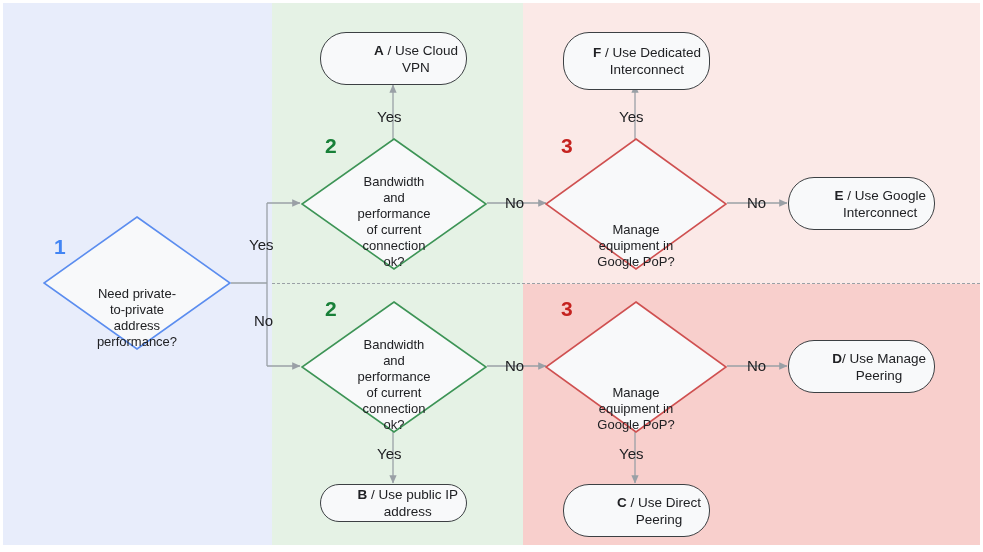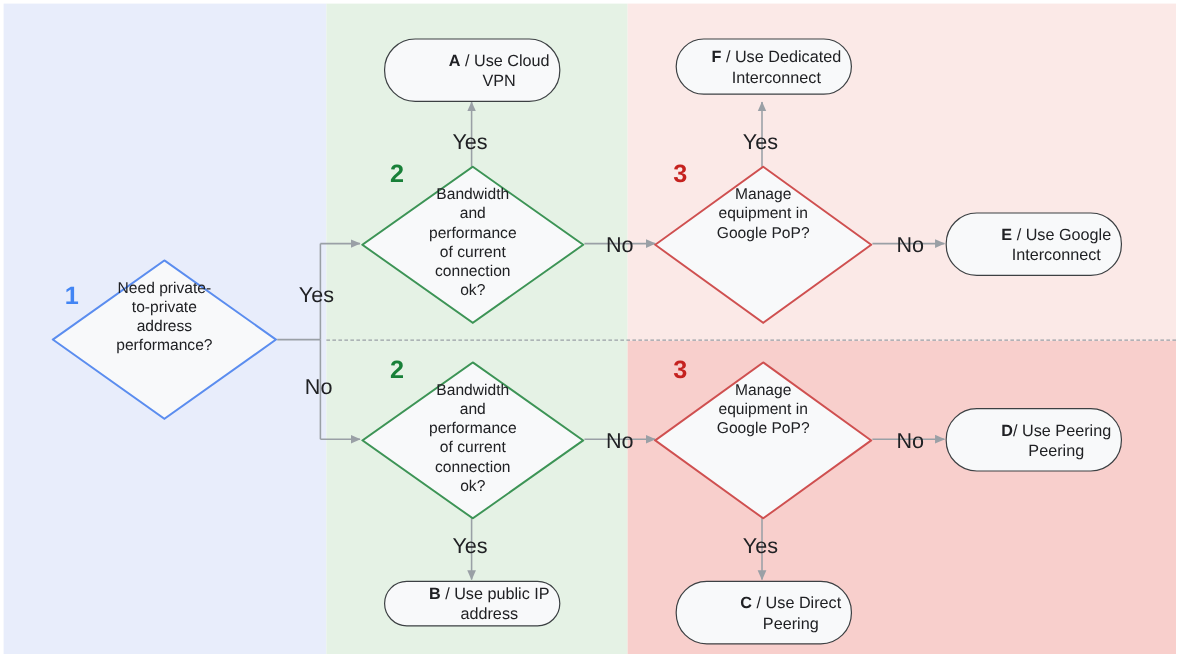--- a/index.html
+++ b/index.html
@@ -72,36 +72,36 @@
     z-index: 4;
   }
   .diamond-shape {
     position: absolute;
     left: 0; top: 0;
     width: 100%; height: 100%;
   }
   .diamond-label {
     position: absolute;
     left: 14%;
-    top: 16px;
+    top: 0;
     width: 72%;
     height: 100%;
     display: flex;
-    align-items: flex-start;
+    align-items: flex-end;
     justify-content: center;
     text-align: center;
     font-size: 13px;
     line-height: 16px;
     color: #202124;
   }
 
   .edge-label {
     position: absolute;
     z-index: 5;
-    font-size: 18px;
+    font-size: 15px;
     color: #202124;
     white-space: nowrap;
   }
 
   .badge {
     position: absolute;
     z-index: 5;
     font-size: 21px;
     font-weight: bold;
     line-height: 21px;
@@ -228,37 +228,37 @@
   </div>
   <div class="badge" style="left:561px; top:298px; color:#c5221f;">3</div>
 
   <div class="node pill" style="left:320px; top:32px; width:147px; height:53px;">
     <span>
       <b>A</b><span> / </span><span>Use Cloud</span><br>
       <span>VPN</span>
     </span>
   </div>
 
-  <div class="node pill" style="left:563px; top:32px; width:147px; height:47px;">
+  <div class="node pill" style="left:563px; top:32px; width:147px; height:58px;">
     <span>
       <b>F</b><span> / </span><span>Use Dedicated</span><br>
       <span>Interconnect</span>
     </span>
   </div>
 
   <div class="node pill" style="left:788px; top:177px; width:147px; height:53px;">
     <span>
       <b>E</b><span> / </span><span>Use Google</span><br>
       <span>Interconnect</span>
     </span>
   </div>
 
   <div class="node pill" style="left:788px; top:340px; width:147px; height:53px;">
     <span>
-      <b>D</b><span>/ </span><span>Use Peering</span><br>
+      <b>D</b><span>/ </span><span>Use Manage</span><br>
       <span>Peering</span>
     </span>
   </div>
 
   <div class="node pill" style="left:320px; top:484px; width:147px; height:38px;">
     <span>
       <b>B</b><span> / </span><span>Use public IP</span><br>
       <span>address</span>
     </span>
   </div>

